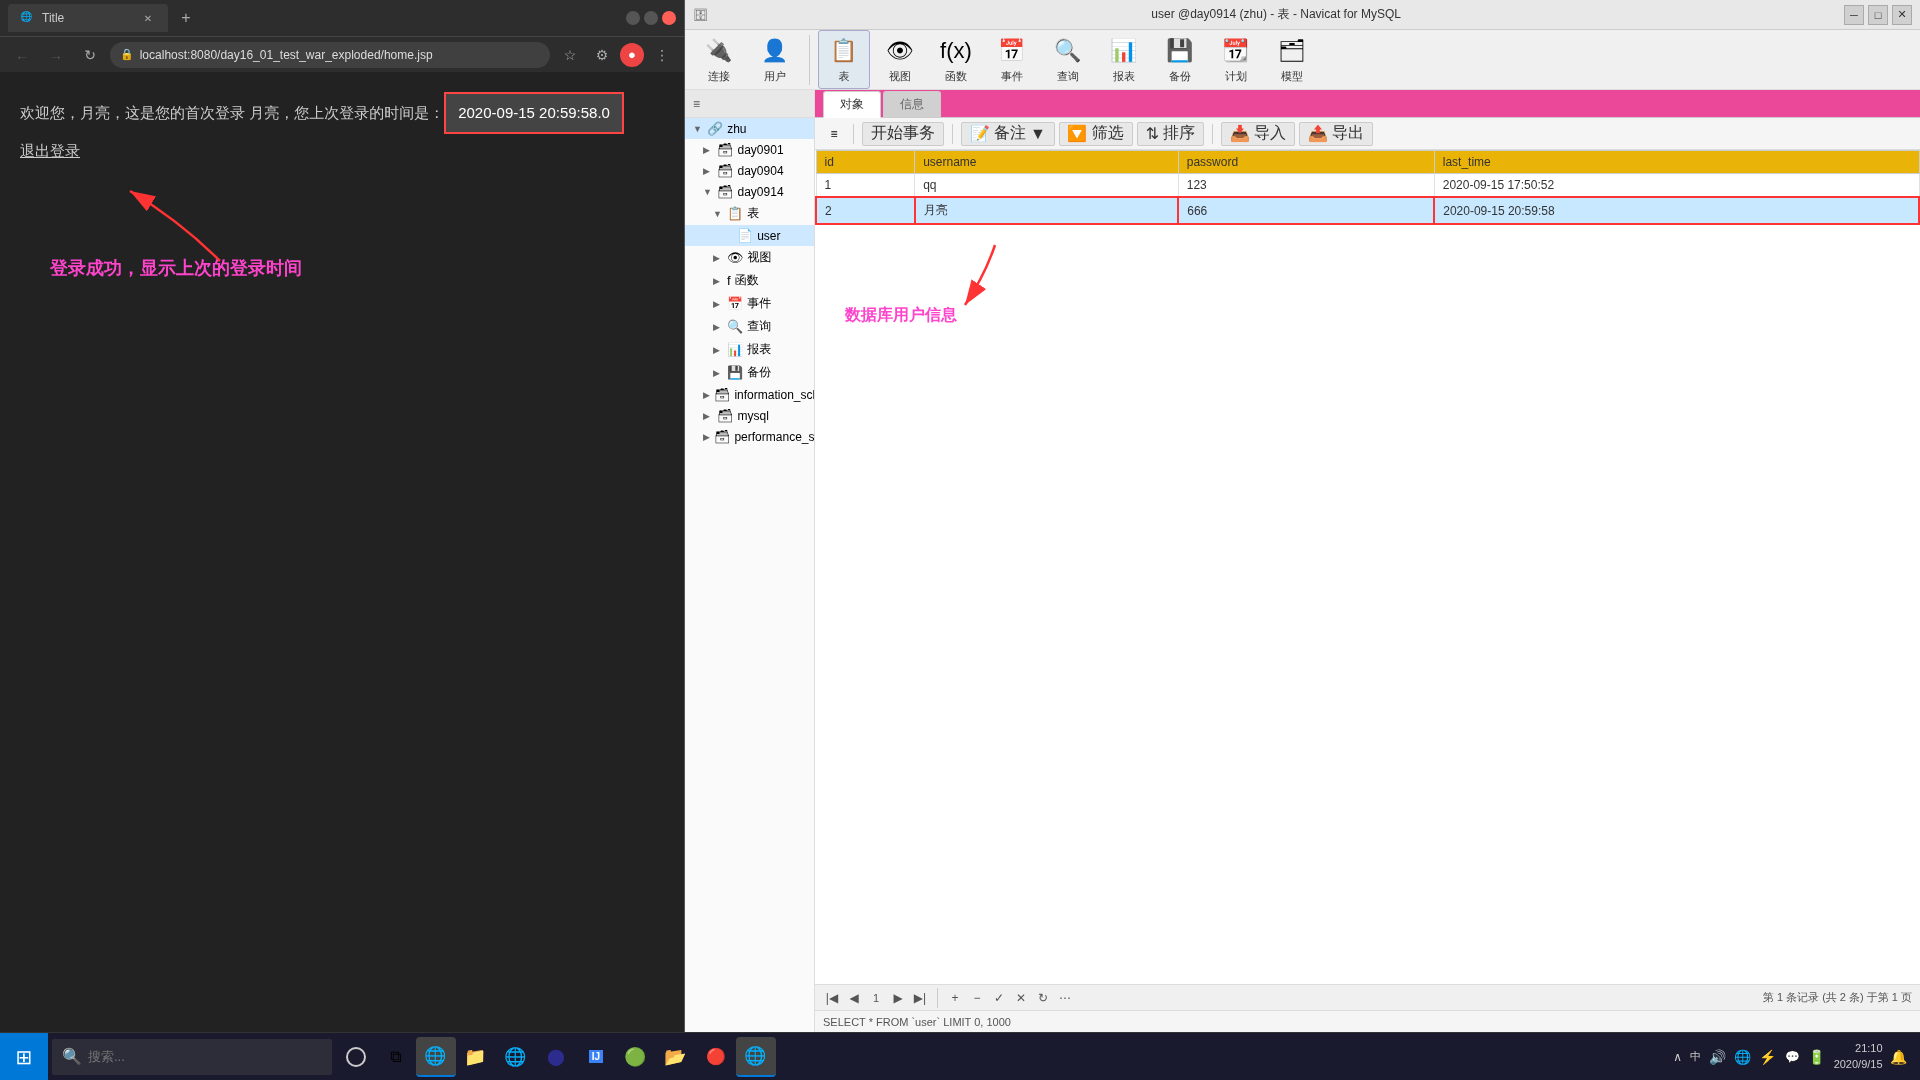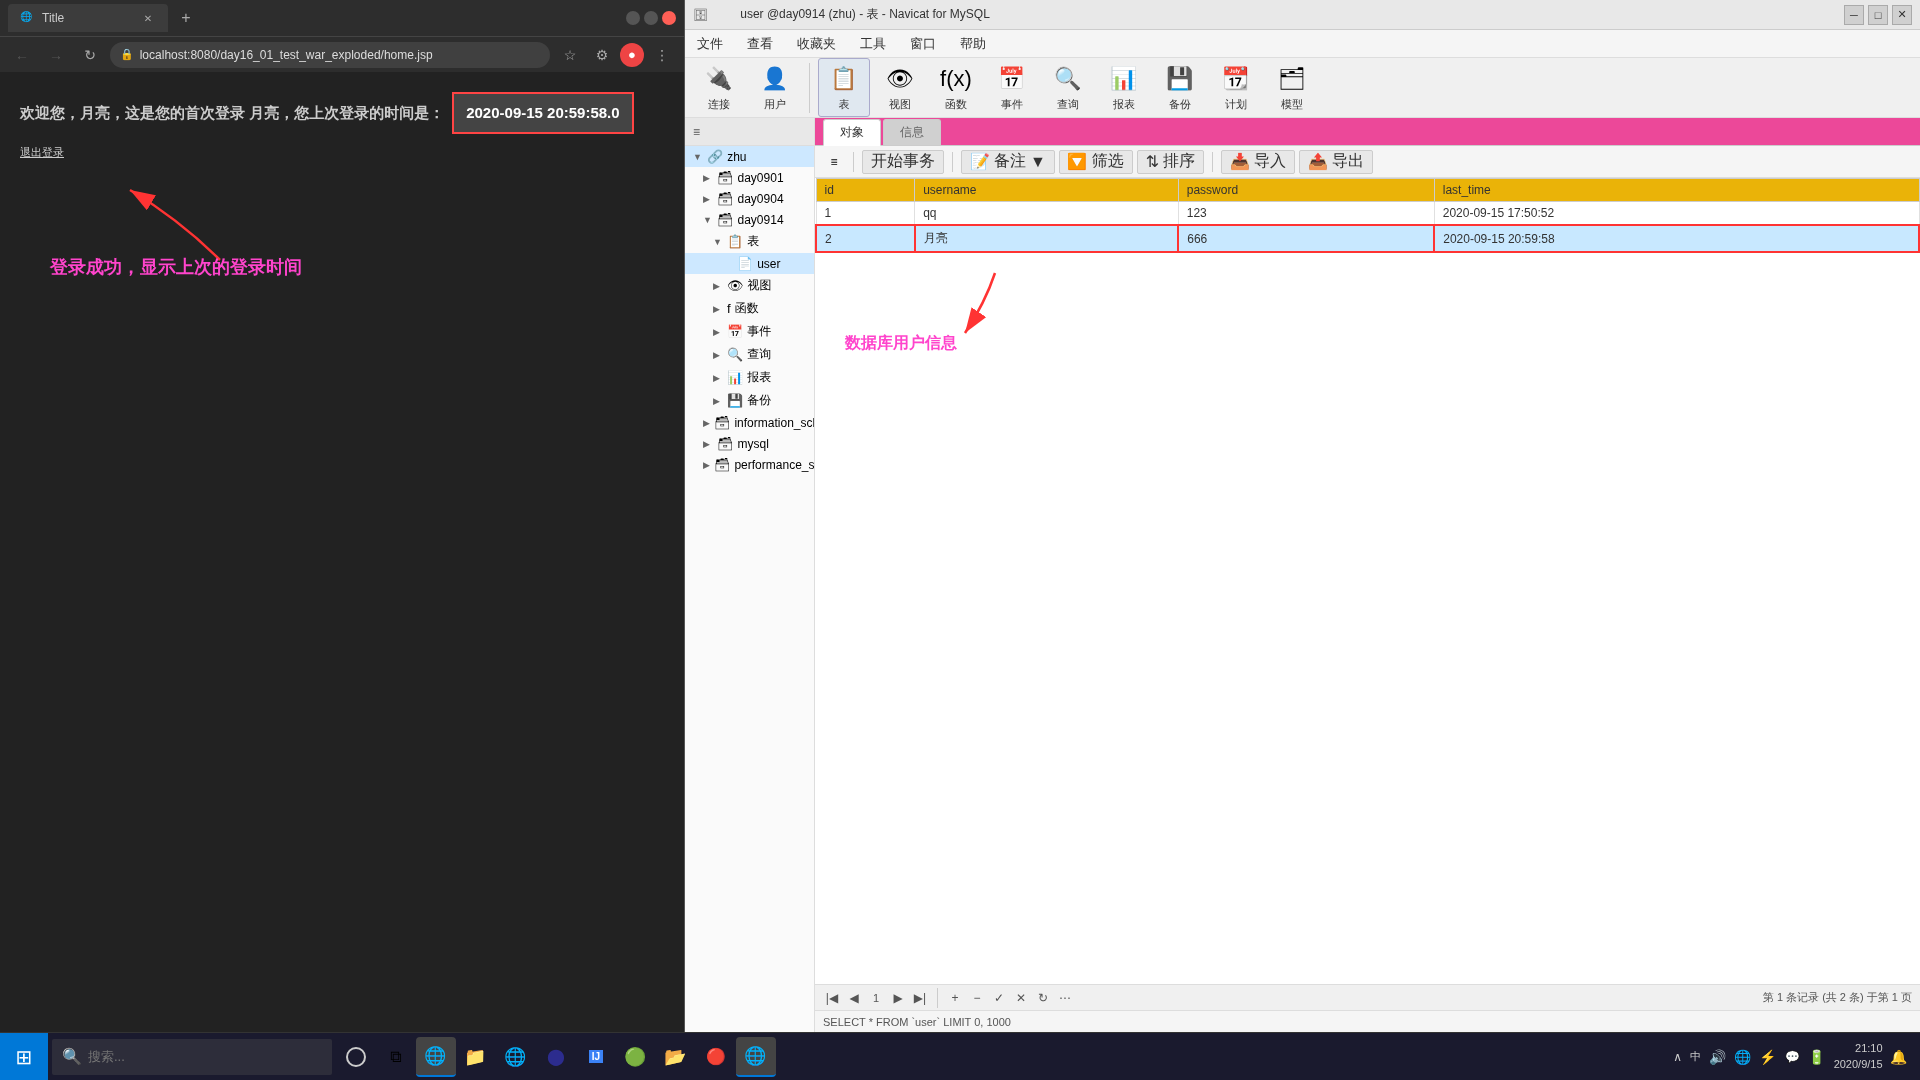--- a/index.html
+++ b/index.html
@@ -89,45 +89,45 @@
       border-radius: 50%;
     }
     .browser-content {
       flex: 1; background: #222; padding: 20px; overflow: auto;
     }
     .page-title {
       color: white; font-size: 28px; font-weight: bold; margin-bottom: 20px;
     }
     .welcome-text {
       color: #ccc; font-size: 15px; line-height: 2; margin-bottom: 8px;
-      display: flex; align-items: center; gap: 8px; flex-wrap: wrap; font-weight: bold;
+      display: flex; align-items: center; flex-wrap: wrap;
     }
     .time-box {
       display: inline-block; background: #444; border: 2px solid #ff4444;
       padding: 4px 12px; color: white; font-size: 15px;
     }
     .logout-link {
-      color: #ccc; font-size: 11px; cursor: pointer; text-decoration: underline;
+      color: #ccc; font-size: 15px; cursor: pointer; text-decoration: underline;
     }
     .annotation-text {
       color: #ff44cc; font-size: 18px; font-weight: bold;
       position: absolute; top: 90px; left: 120px;
     }
 
     
     .navicat-window {
       flex: 1; height: calc(1080px - 48px);
       background: #f0f0f0; display: flex; flex-direction: column;
     }
     .navicat-titlebar {
       height: 30px; background: #e8e8e8; display: flex; align-items: center;
       padding: 0 8px; border-bottom: 1px solid #ccc;
       font-size: 12px; color: #333;
     }
-    .navicat-titlebar-title { flex: 1; text-align: left; padding-left: 32px; }
+    .navicat-titlebar-title { flex: 1; text-align: center; }
     .window-controls { display: flex; gap: 4px; margin-left: auto; }
     .win-btn {
       width: 20px; height: 20px; display: flex; align-items: center;
       justify-content: center; font-size: 11px; cursor: pointer;
       background: #d0d0d0; border: 1px solid #aaa; color: #333;
     }
 
     
     .navicat-menubar {
       height: 28px; background: #f5f5f5; display: flex; align-items: center;
@@ -310,28 +310,20 @@
       <div class="navicat-titlebar">
         <span style="font-size:12px;color:#555;">🗄</span>
         <span class="navicat-titlebar-title">user @day0914 (zhu) - 表 - Navicat for MySQL</span>
         <div class="window-controls">
           <div class="win-btn">─</div>
           <div class="win-btn">□</div>
           <div class="win-btn close">✕</div>
         </div>
       </div>
 
-      <div class="navicat-menubar">
-        <span class="menu-item">文件</span>
-        <span class="menu-item">查看</span>
-        <span class="menu-item">收藏夹</span>
-        <span class="menu-item">工具</span>
-        <span class="menu-item">窗口</span>
-        <span class="menu-item">帮助</span>
-      </div>
 
       <div class="navicat-toolbar">
         <div class="toolbar-group">
           <div class="toolbar-icon-large">🔌</div>
           <span class="toolbar-label">连接</span>
         </div>
         <div class="toolbar-group">
           <div class="toolbar-icon-large">👤</div>
           <span class="toolbar-label">用户</span>
         </div>

